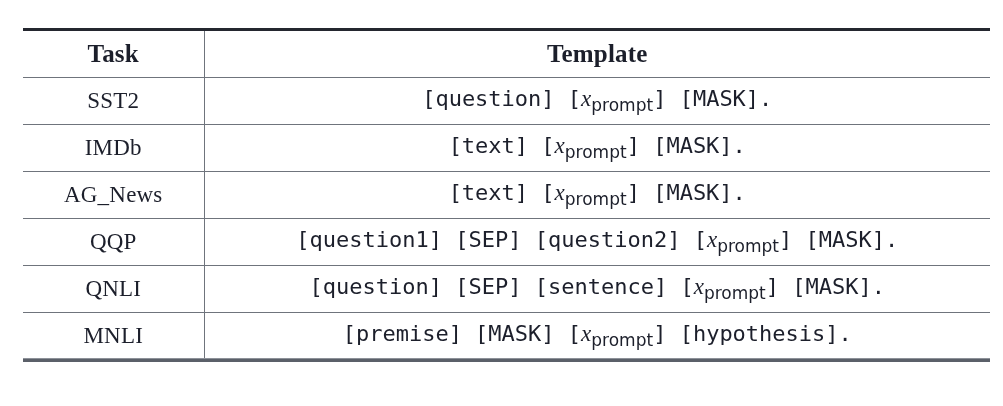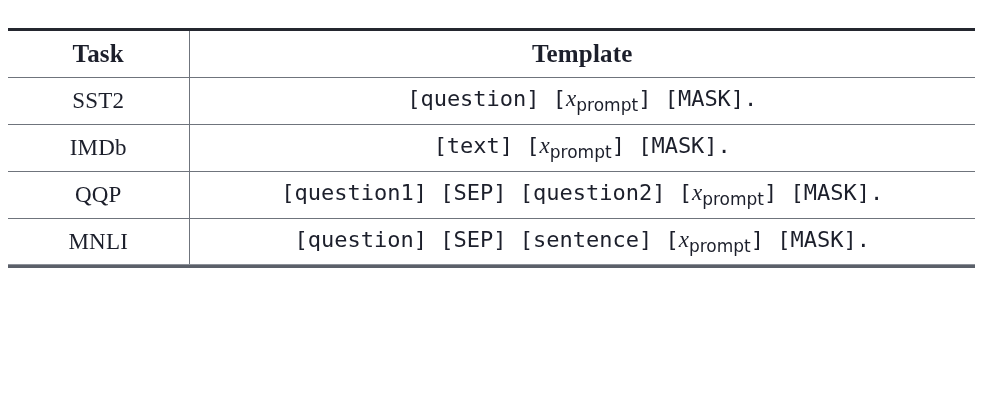--- a/index.html
+++ b/index.html
@@ -10,21 +10,21 @@
   body {
     width: 1003px;
     height: 406px;
     font-family: "Liberation Serif", serif;
     color: #1c1f2b;
     overflow: hidden;
   }
 
   .table-wrap {
     position: absolute;
-    left: 8px;
+    left: 23px;
     top: 28px;
     width: 967px;
   }
 
   table.tpl-table {
     border-collapse: collapse;
     width: 967px;
     table-layout: fixed;
   }
 
@@ -120,30 +120,38 @@
       <tr>
         <td class="cell-task">SST2</td>
         <td class="cell-template"><span>[question] </span><span>[</span><span class="xtok">x</span><span class="xsub">prompt</span><span>] </span><span>[MASK].</span></td>
       </tr>
 
       <tr>
         <td class="cell-task">IMDb</td>
         <td class="cell-template"><span>[text] </span><span>[</span><span class="xtok">x</span><span class="xsub">prompt</span><span>] </span><span>[MASK].</span></td>
       </tr>
 
+      <tr>
+        <td class="cell-task">AG_News</td>
+        <td class="cell-template"><span>[text] </span><span>[</span><span class="xtok">x</span><span class="xsub">prompt</span><span>] </span><span>[MASK].</span></td>
+      </tr>
 
       <tr>
         <td class="cell-task">QQP</td>
         <td class="cell-template"><span>[question1] [SEP] [question2] </span><span>[</span><span class="xtok">x</span><span class="xsub">prompt</span><span>] </span><span>[MASK].</span></td>
       </tr>
 
       <tr>
-        <td class="cell-task">MNLI</td>
+        <td class="cell-task">QNLI</td>
         <td class="cell-template"><span>[question] [SEP] [sentence] </span><span>[</span><span class="xtok">x</span><span class="xsub">prompt</span><span>] </span><span>[MASK].</span></td>
       </tr>
 
+      <tr>
+        <td class="cell-task">MNLI</td>
+        <td class="cell-template"><span>[premise] [MASK] </span><span>[</span><span class="xtok">x</span><span class="xsub">prompt</span><span>] </span><span>[hypothesis].</span></td>
+      </tr>
 
     </tbody>
   </table>
 
   <div class="rule-bottom"></div>
 
 </div>
 
 </body></html>

